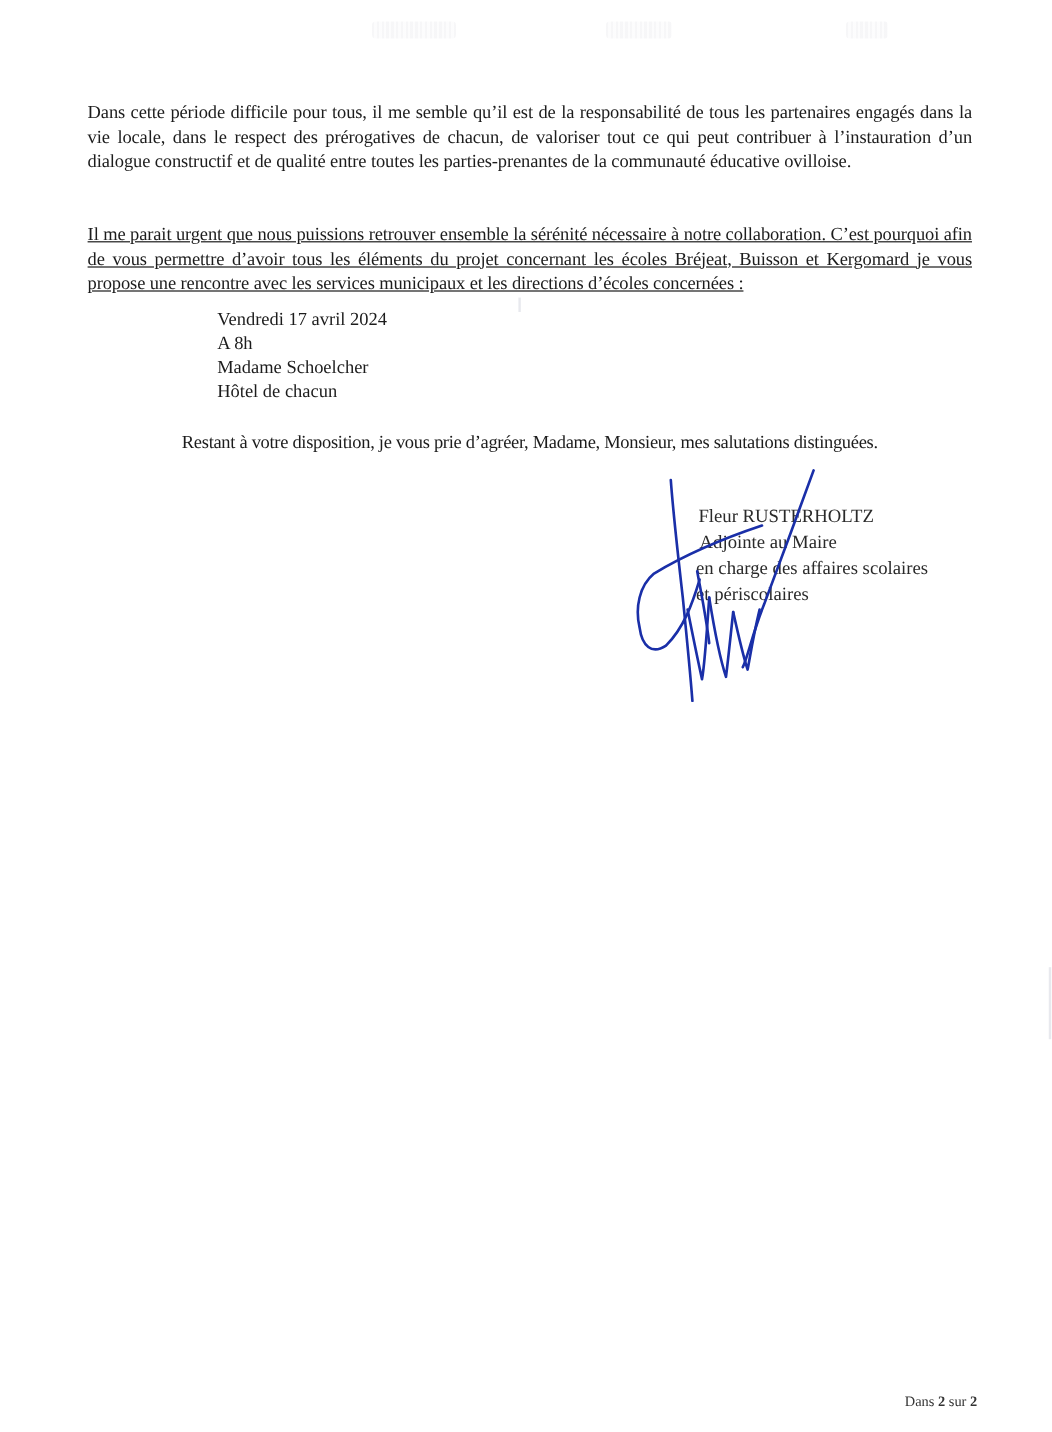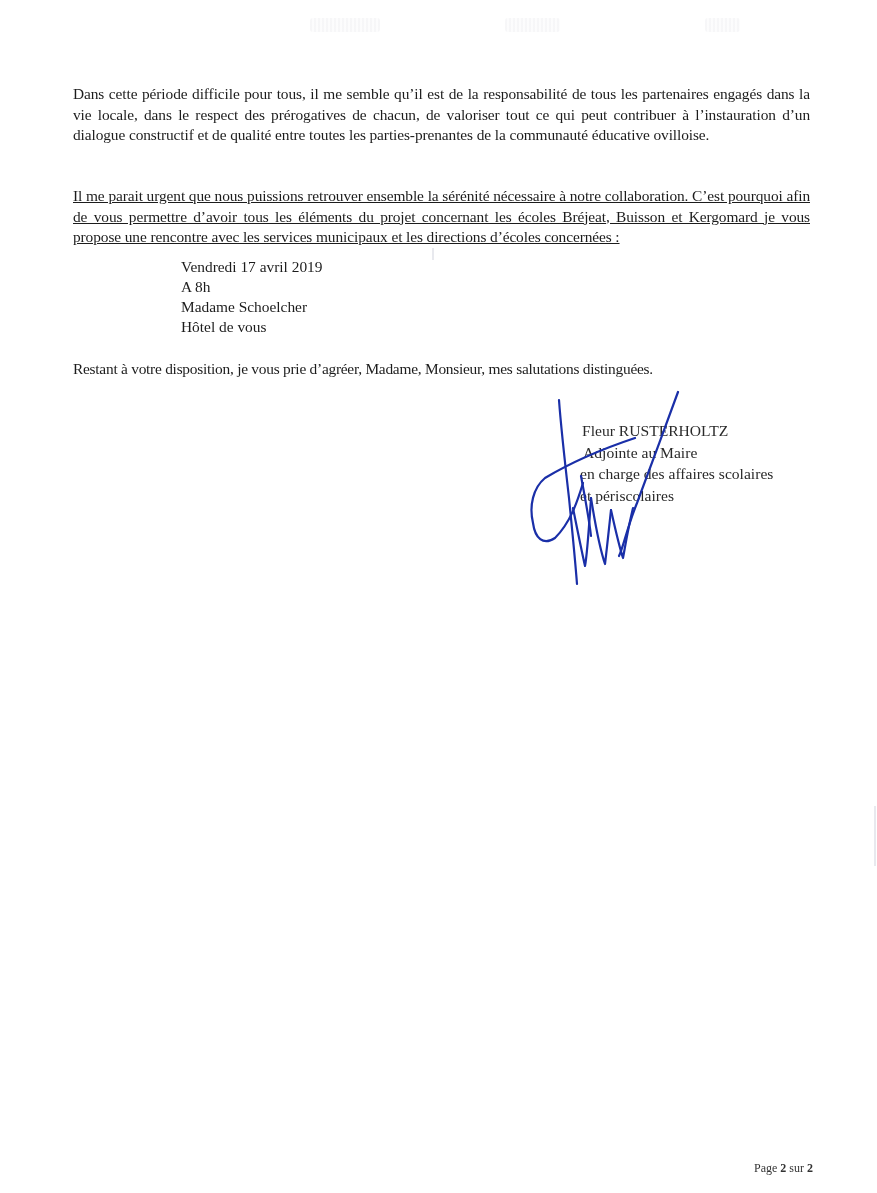--- a/index.html
+++ b/index.html
@@ -35,21 +35,21 @@
       left: 73px;
       width: 737px;
       font-size: 15.4px;
       line-height: 20.5px;
       text-align: justify;
       letter-spacing: -0.1px;
       margin: 0;
     }
     .p1 { top: 68px; }
     .p2 { top: 170px; text-decoration: underline; }
-    .p3 { top: 343px; text-align: left; letter-spacing: -0.25px; }
+    .p3 { top: 343px; text-align: center; letter-spacing: -0.25px; }
     .meeting {
       position: absolute;
       left: 181px;
       top: 241px;
       font-size: 15.4px;
       line-height: 20px;
     }
     .meeting div { white-space: nowrap; }
     .sig-block {
       position: absolute;
@@ -96,24 +96,24 @@
   <div class="bleed" style="left:505px;width:55px;"></div>
   <div class="bleed" style="left:705px;width:35px;"></div>
   <div class="artifact" style="left:432px;top:232px;height:12px;"></div>
   <div class="artifact" style="left:874px;top:790px;height:60px;"></div>
 
   <p class="body-text p1">Dans cette période difficile pour tous, il me semble  qu’il est de la responsabilité  de tous les partenaires engagés dans la vie locale,  dans le respect des prérogatives de chacun, de valoriser tout ce qui peut contribuer à l’instauration d’un dialogue constructif et de qualité entre toutes les parties-prenantes de la communauté éducative ovilloise.</p>
 
   <p class="body-text p2">Il me parait  urgent que nous puissions retrouver ensemble  la sérénité nécessaire à notre collaboration. C’est pourquoi afin de vous permettre d’avoir tous les éléments du projet concernant les écoles Bréjeat, Buisson et Kergomard je vous propose une rencontre avec les services municipaux et les directions d’écoles concernées :</p>
 
   <div class="meeting">
-    <div>Vendredi 17 avril 2019</div>
+    <div>Vendredi 17 avril 2024</div>
     <div>A 8h</div>
     <div>Madame Schoelcher</div>
-    <div>Hôtel de vous</div>
+    <div>Hôtel de chacun</div>
   </div>
 
   <p class="body-text p3">Restant à votre disposition, je vous prie d’agréer, Madame, Monsieur, mes salutations distinguées.</p>
 
   <div class="sig-block">
     <div>Fleur RUSTERHOLTZ</div>
     <div class="l2">Adjointe au Maire</div>
     <div class="l3">en charge des affaires scolaires</div>
     <div class="l4">et périscolaires</div>
   </div>
@@ -128,19 +128,19 @@
       <path d="M120 50 C90 60, 60 72, 30 90 C18 100, 14 118, 18 135 C20 150, 28 158, 40 150 C55 135, 62 115, 68 95"></path>
 
       <path d="M58 120 C62 140, 66 160, 70 178 C72 168, 74 140, 76 110"></path>
       <path d="M76 110 C80 135, 84 158, 90 176 C92 160, 94 140, 96 122"></path>
       <path d="M96 122 C100 140, 104 158, 108 170 C110 160, 112 145, 118 120"></path>
       <path d="M66 88 C70 110, 74 130, 76 148"></path>
     </g>
   </svg>
 
   <div class="footer">
-    <span>Page</span>
+    <span>Dans</span>
     <b>2</b>
     <span>sur</span>
     <b>2</b>
   </div>
 
 </div>
 
 </body></html>

